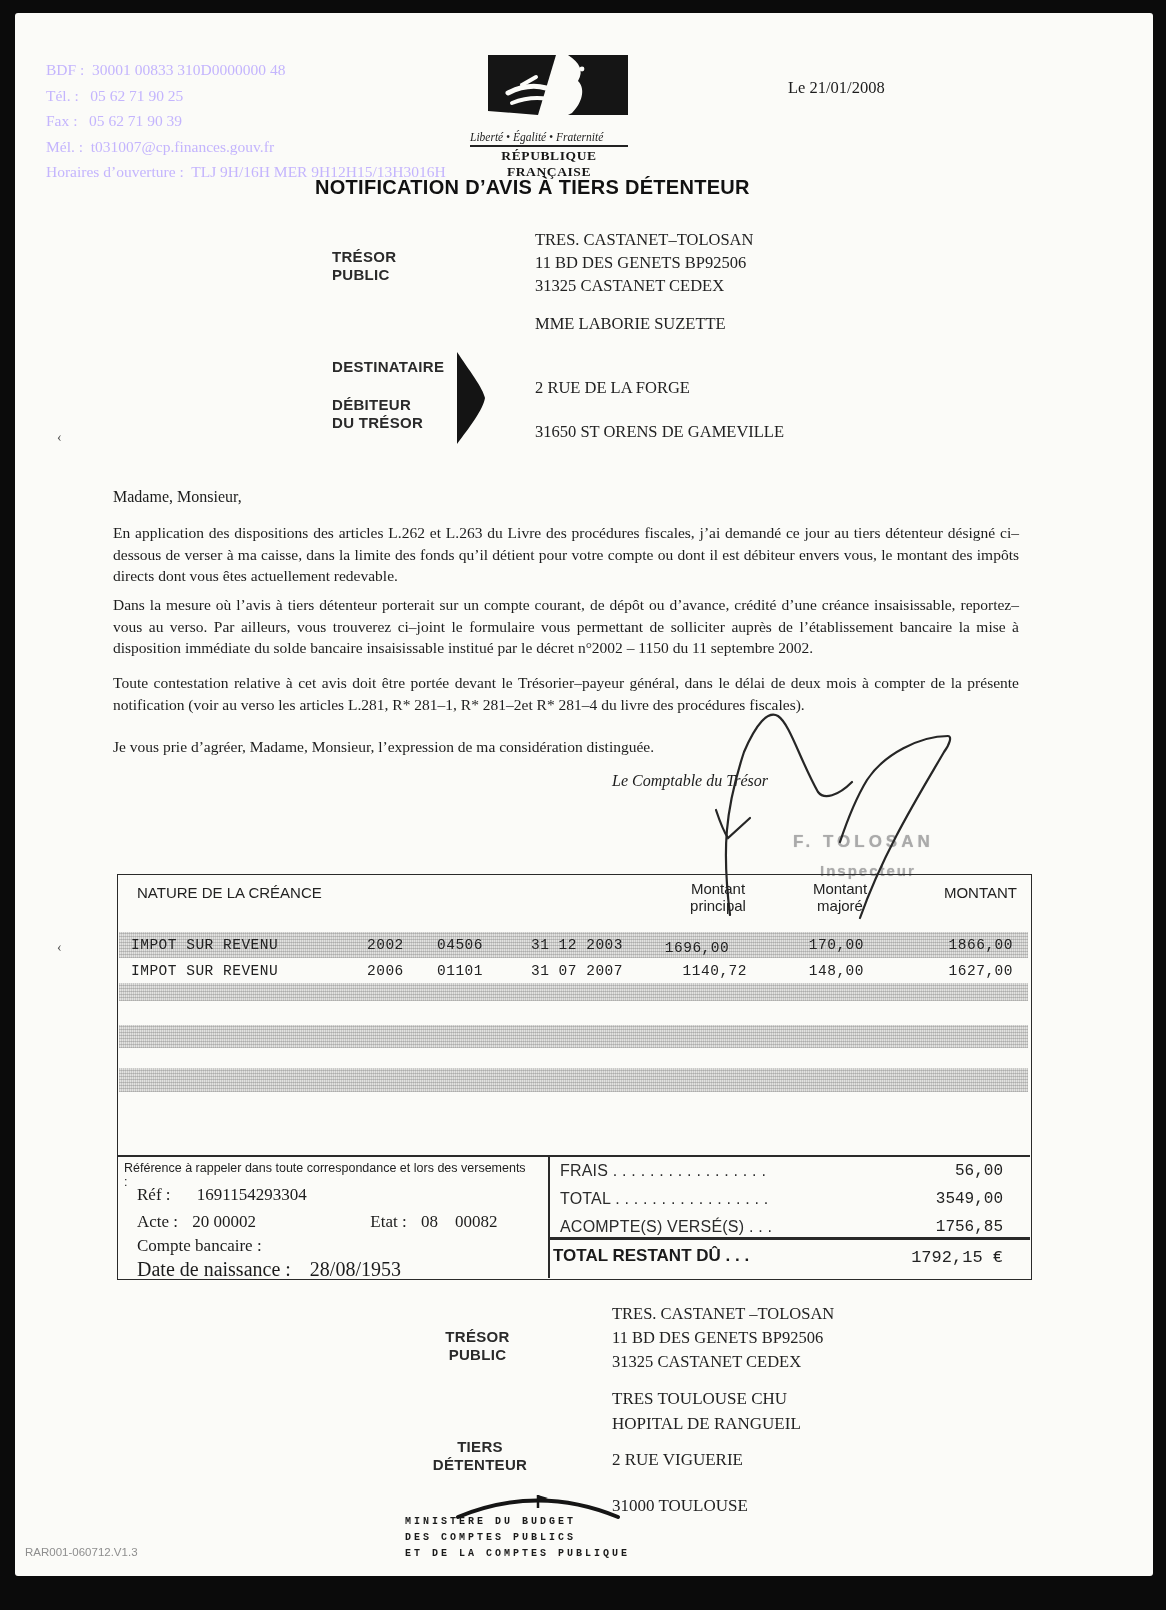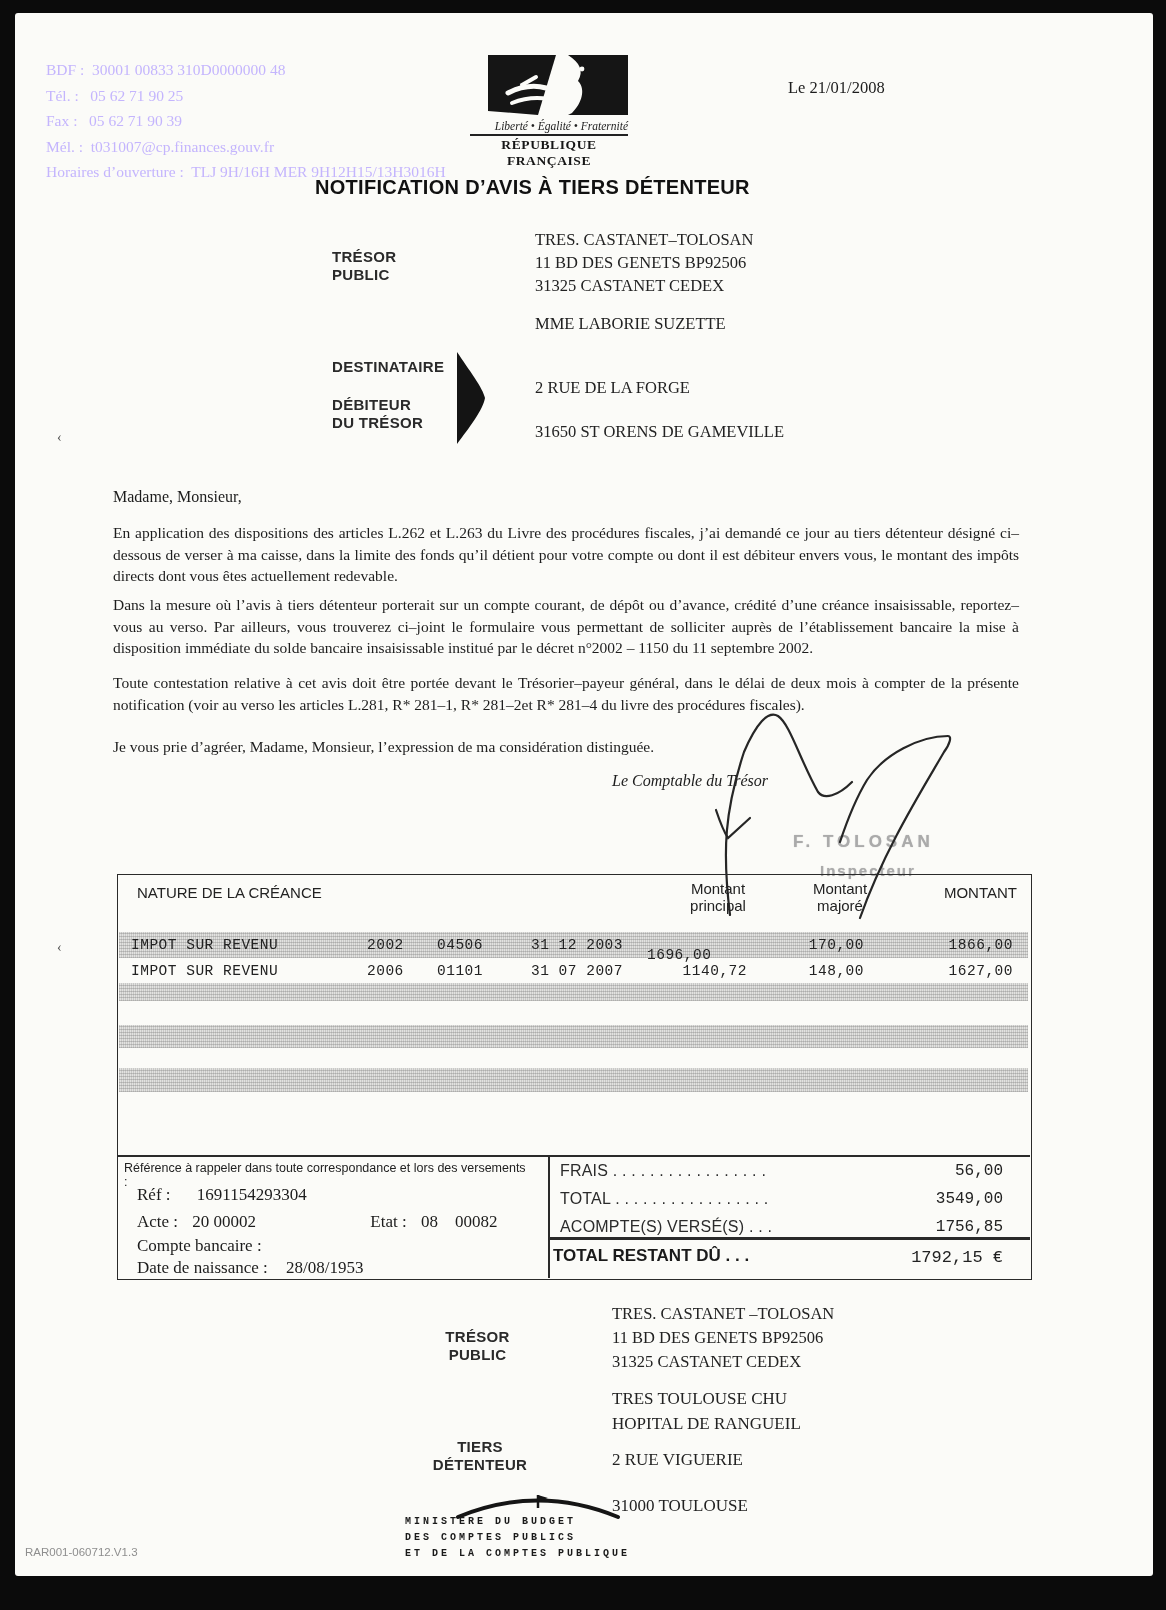--- a/index.html
+++ b/index.html
@@ -45,21 +45,21 @@
   <div class="abs" style="left:470px;top:55px;width:160px;">
     <svg width="158" height="60" viewBox="0 0 158 60">
       <polygon points="18,0 86,0 68,60 18,56" fill="#151515"></polygon>
       <path d="M38 38 Q58 28 76 33" stroke="#fbfbf8" stroke-width="5" fill="none" stroke-linecap="round"></path>
       <path d="M42 48 Q60 41 78 44" stroke="#fbfbf8" stroke-width="4" fill="none" stroke-linecap="round"></path>
       <path d="M52 30 l14 -8" stroke="#fbfbf8" stroke-width="4" fill="none" stroke-linecap="round"></path>
       <rect x="98" y="0" width="60" height="60" fill="#151515"></rect>
       <path d="M98 0 C110 8 114 16 108 26 C116 34 112 48 102 58 L98 60 Z" fill="#fbfbf8"></path>
       <circle cx="112" cy="14" r="2.4" fill="#fbfbf8"></circle>
     </svg>
-    <div class="serif" style="font-style:italic;font-size:11.5px;text-align:right;width:158px;margin-top:1px;color:#222;font-family:Liberation Serif, serif;">Liberté • Égalité • Fraternité</div>
+    <div class="serif" style="font-style:italic;font-size:11.5px;text-align:left;width:158px;margin-top:12px;color:#222;font-family:Liberation Serif, serif;">Liberté • Égalité • Fraternité</div>
     <div style="width:158px;height:1.5px;background:#222;margin-top:2px;"></div>
     <div class="serif" style="font-weight:bold;font-size:13.5px;letter-spacing:.6px;text-align:center;width:158px;margin-top:1px;color:#161616;">RÉPUBLIQUE FRANÇAISE</div>
   </div>
 
   <div class="abs serif" style="left:788px;top:78px;font-size:16.5px;">Le 21/01/2008</div>
 
   <div class="abs sans doc-title" style="left:315px;top:176px;">NOTIFICATION D’AVIS À TIERS DÉTENTEUR</div>
 
   <div class="abs sans blocklabel" style="left:332px;top:248px;">
     <div>TRÉSOR</div>
@@ -114,21 +114,21 @@
     <div>Montant</div>
     <div>majoré</div>
   </div>
   <div class="abs sans thead" style="left:912px;top:884px;width:105px;text-align:right;">MONTANT</div>
 
   <div class="abs stripe" style="left:119px;top:932px;width:909px;height:26px;">
     <span class="abs mono rowtxt" style="left:12px;top:5px;">IMPOT SUR REVENU</span>
     <span class="abs mono rowtxt" style="left:248px;top:5px;">2002</span>
     <span class="abs mono rowtxt" style="left:318px;top:5px;">04506</span>
     <span class="abs mono rowtxt" style="left:412px;top:5px;">31 12 2003</span>
-    <span class="abs mono rowtxt" style="left:528px;top:15px;width:100px;text-align:left;">1696,00</span>
+    <span class="abs mono rowtxt" style="left:528px;top:8px;width:100px;text-align:center;">1696,00</span>
     <span class="abs mono rowtxt" style="left:655px;top:5px;width:90px;text-align:right;">170,00</span>
     <span class="abs mono rowtxt" style="left:791px;top:5px;width:103px;text-align:right;">1866,00</span>
   </div>
 
   <div class="abs" style="left:119px;top:958px;width:909px;height:26px;">
     <span class="abs mono rowtxt" style="left:12px;top:5px;">IMPOT SUR REVENU</span>
     <span class="abs mono rowtxt" style="left:248px;top:5px;">2006</span>
     <span class="abs mono rowtxt" style="left:318px;top:5px;">01101</span>
     <span class="abs mono rowtxt" style="left:412px;top:5px;">31 07 2007</span>
     <span class="abs mono rowtxt" style="left:528px;top:5px;width:100px;text-align:right;">1140,72</span>
@@ -150,21 +150,21 @@
       <span>Réf :</span>
       <span style="margin-left:22px;">1691154293304</span>
     </div>
     <div class="abs serif" style="left:20px;top:57px;font-size:17px;">
       <span>Acte :</span>
       <span style="margin-left:10px;">20 00002</span>
       <span style="margin-left:110px;">Etat :</span>
       <span style="margin-left:10px;white-space:pre;">08    00082</span>
     </div>
     <div class="abs serif" style="left:20px;top:81px;font-size:17px;">Compte bancaire :</div>
-    <div class="abs serif" style="left:20px;top:103px;font-size:17px;">
+    <div class="abs serif" style="left:20px;top:103px;font-size:20px;">
       <span>Date de naissance :</span>
       <span style="margin-left:14px;">28/08/1953</span>
     </div>
   </div>
 
   <div class="abs" style="left:548px;top:1155px;width:482px;height:123px;">
     <div class="abs sans tot-label" style="left:12px;top:7px;">FRAIS . . . . . . . . . . . . . . . . .</div>
     <div class="abs mono tot-val" style="left:255px;top:7px;width:200px;">56,00</div>
     <div class="abs sans tot-label" style="left:12px;top:35px;">TOTAL . . . . . . . . . . . . . . . . .</div>
     <div class="abs mono tot-val" style="left:255px;top:35px;width:200px;">3549,00</div>

